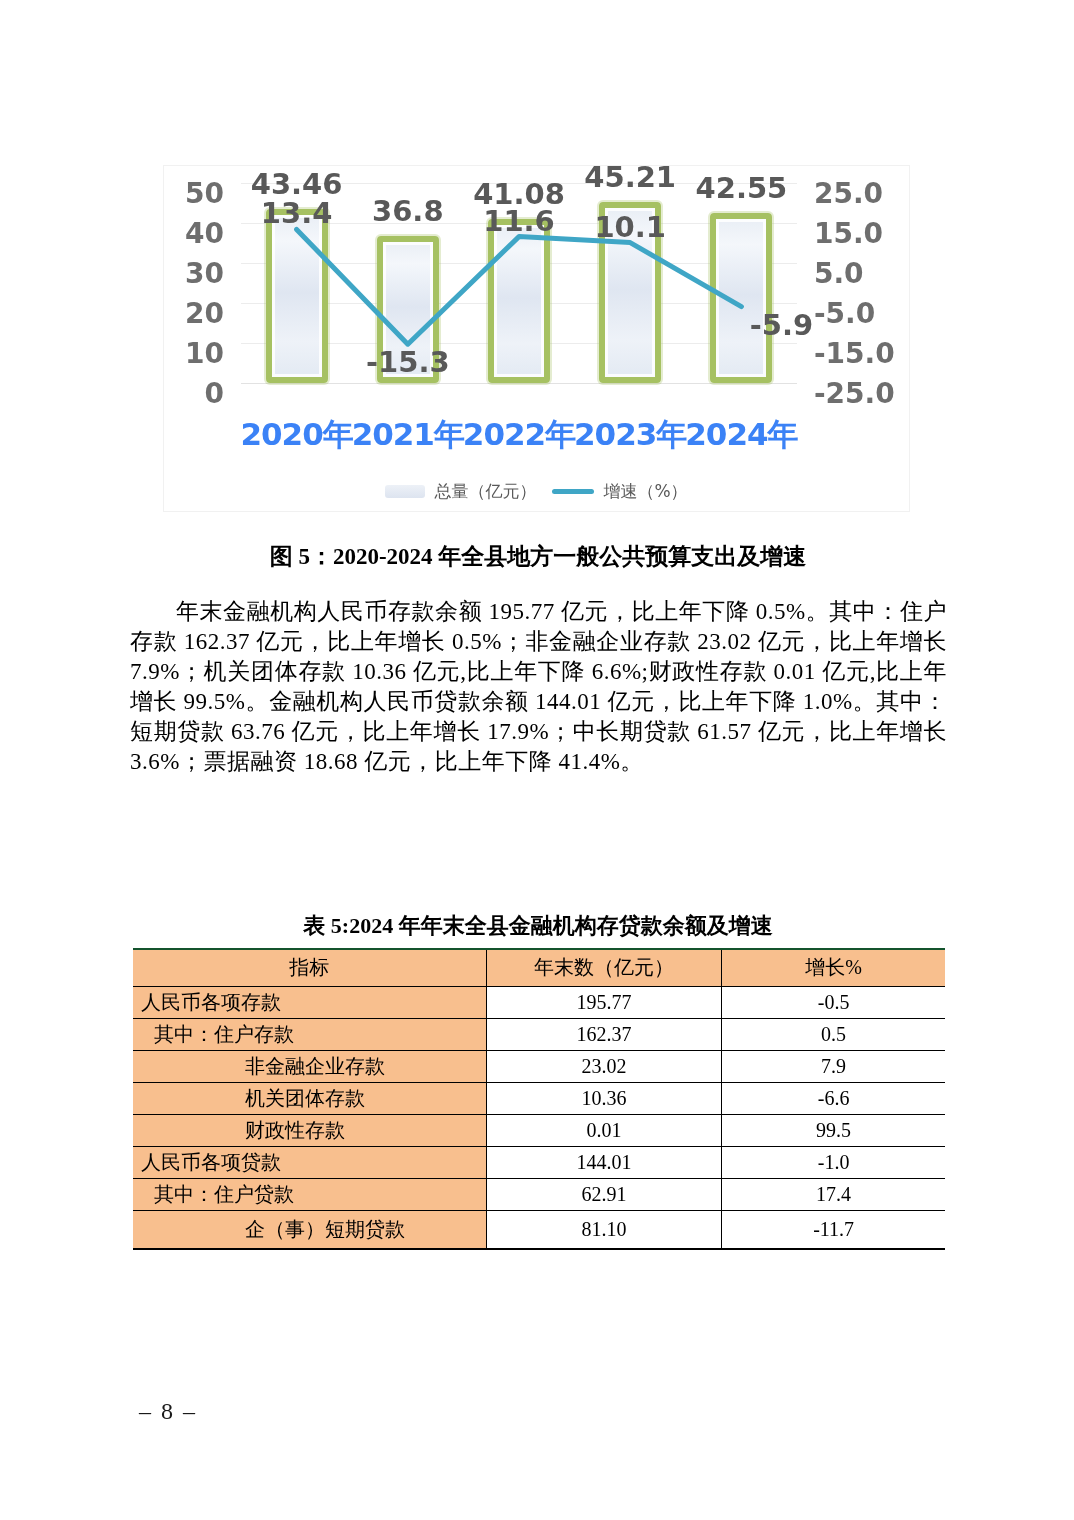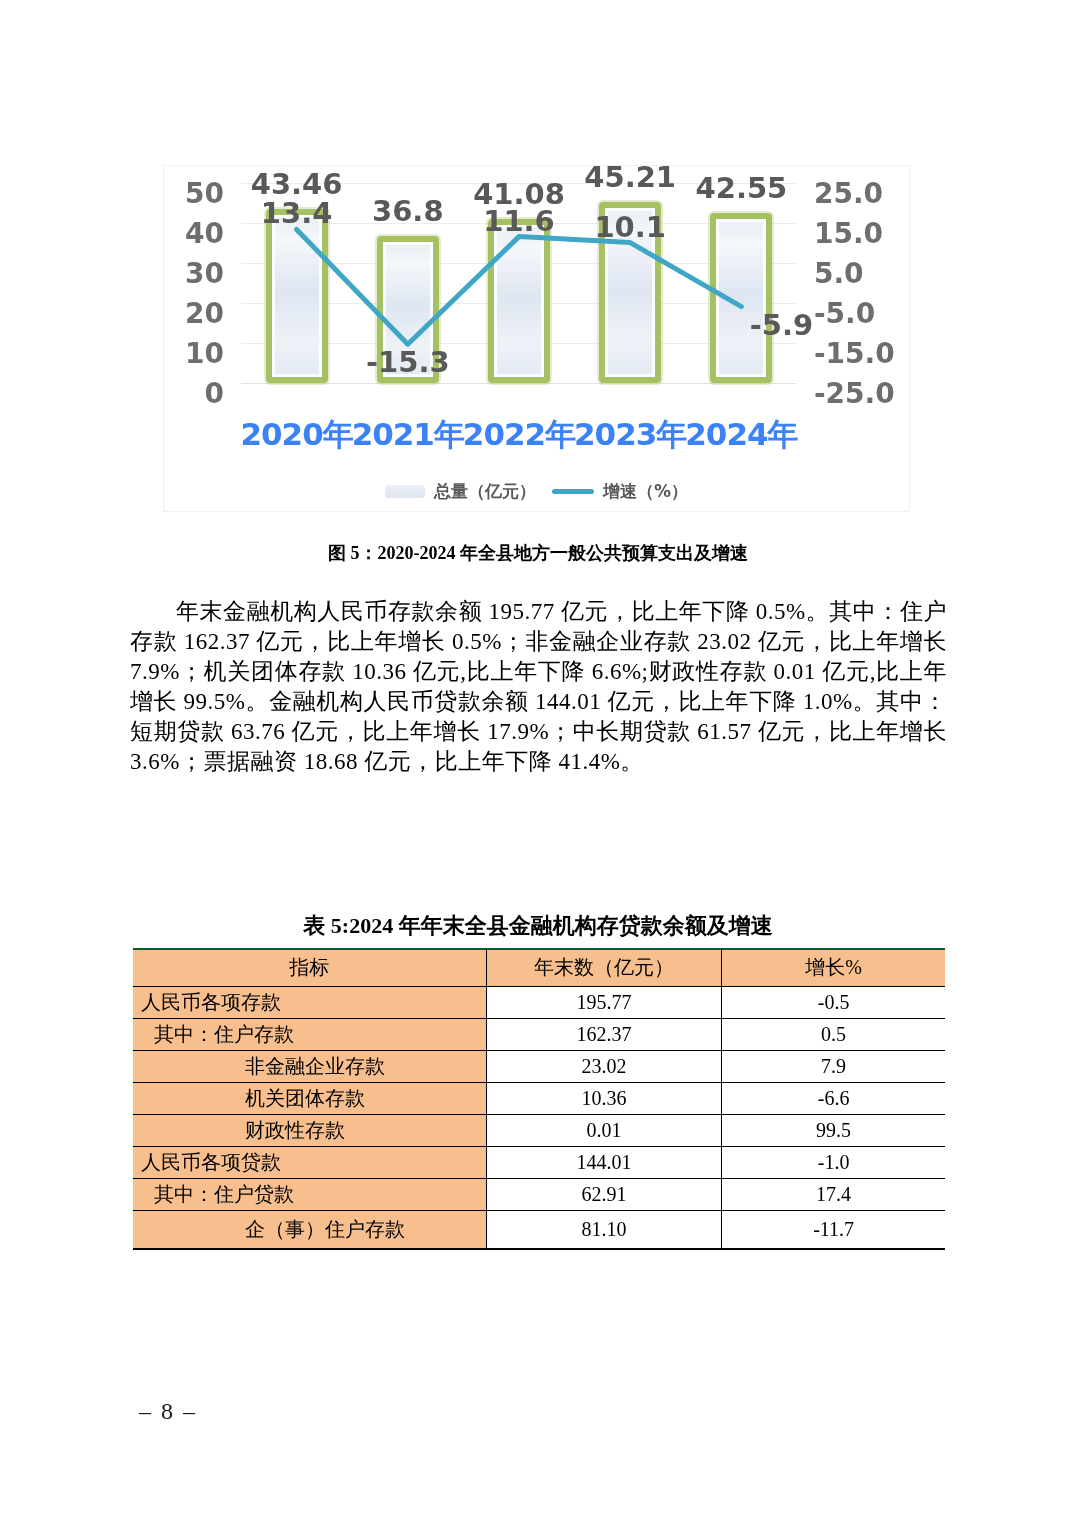--- a/index.html
+++ b/index.html
@@ -37,28 +37,28 @@
   }
   .x-label {
     position:absolute; transform:translateX(-50%);
     top:248px; font-weight:bold; font-size:31px; color:#3b82f6; white-space:nowrap; letter-spacing:-1px;
   }
   .legend {
     position:absolute; left:0; right:0; top:310px; height:30px;
     display:flex; justify-content:center; align-items:center; gap:16px;
   }
   .legend-item { display:flex; align-items:center; gap:9px; }
-  .legend-text { font-size:17px; font-weight:bold; color:#595959; white-space:nowrap; }
+  .legend-text { font-size:17px; font-weight:normal; color:#595959; white-space:nowrap; }
   .swatch-bar  { width:40px; height:13px; border-radius:3px; background:linear-gradient(180deg,#edf1f7,#dde4f0); }
   .swatch-line { width:42px; height:5px;  border-radius:3px; background:#3fa6c6; }
 
   
   .fig-caption {
     position:absolute; left:130px; top:541px; width:816px;
-    text-align:center; font-weight:bold; font-size:18px; white-space:nowrap;
+    text-align:center; font-weight:bold; font-size:23px; white-space:nowrap;
   }
   .body-text {
     position:absolute; left:130px; top:597px; width:817px;
     font-size:23px; line-height:30px; text-align:justify; text-justify:inter-ideograph;
     text-indent:2em; letter-spacing:0.5px;
   }
   .table-caption {
     position:absolute; left:130px; top:911px; width:816px;
     text-align:center; font-weight:bold; font-size:22px; white-space:nowrap;
   }
@@ -207,21 +207,21 @@
           <td class="label ind-0">人民币各项贷款</td>
           <td class="num">144.01</td>
           <td class="num">-1.0</td>
         </tr>
         <tr>
           <td class="label ind-1">其中：住户贷款</td>
           <td class="num">62.91</td>
           <td class="num">17.4</td>
         </tr>
         <tr class="tall">
-          <td class="label ind-2">企（事）住户存款</td>
+          <td class="label ind-2">企（事）短期贷款</td>
           <td class="num">81.10</td>
           <td class="num">-11.7</td>
         </tr>
       </tbody>
   </table>
 
   <div class="page-number">– 8 –</div>
 
 </div>
 

